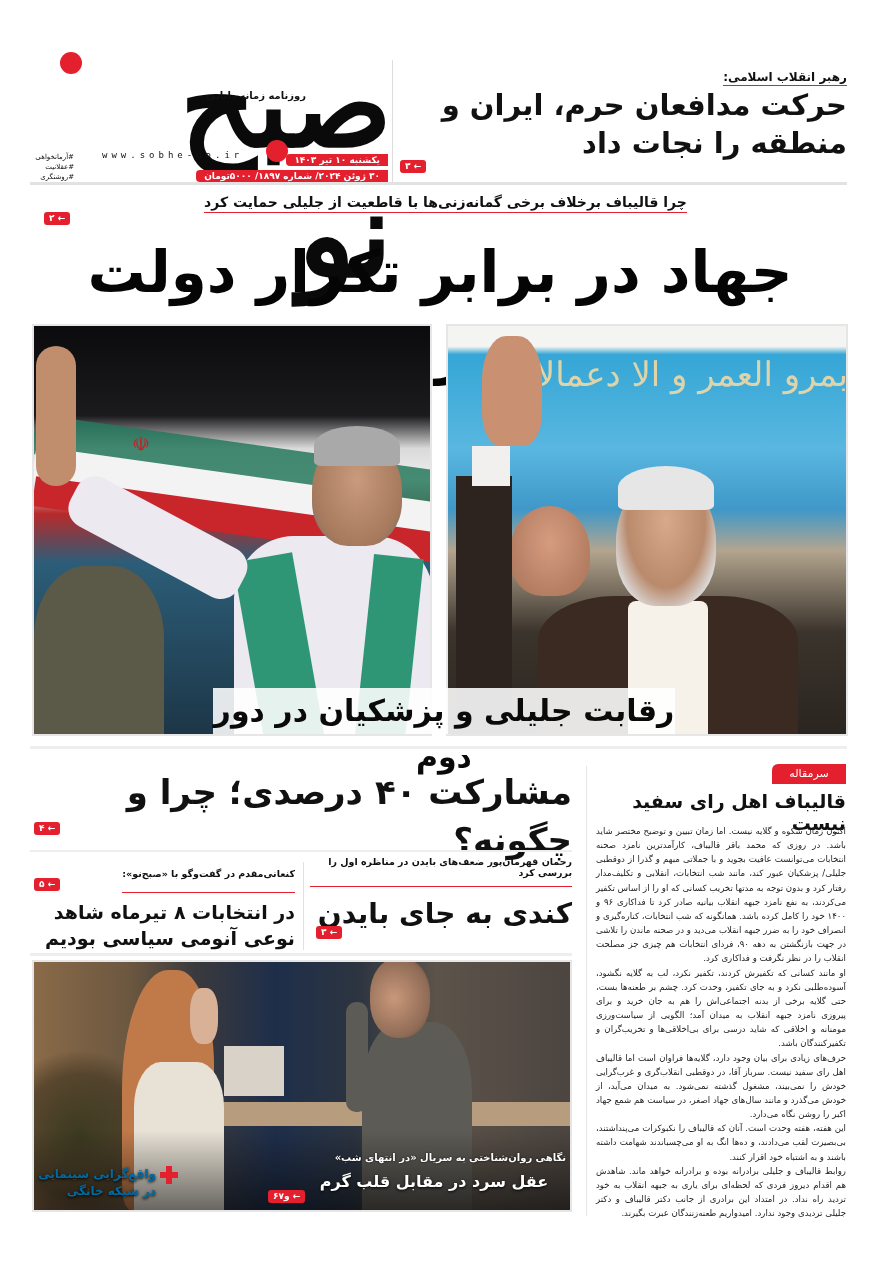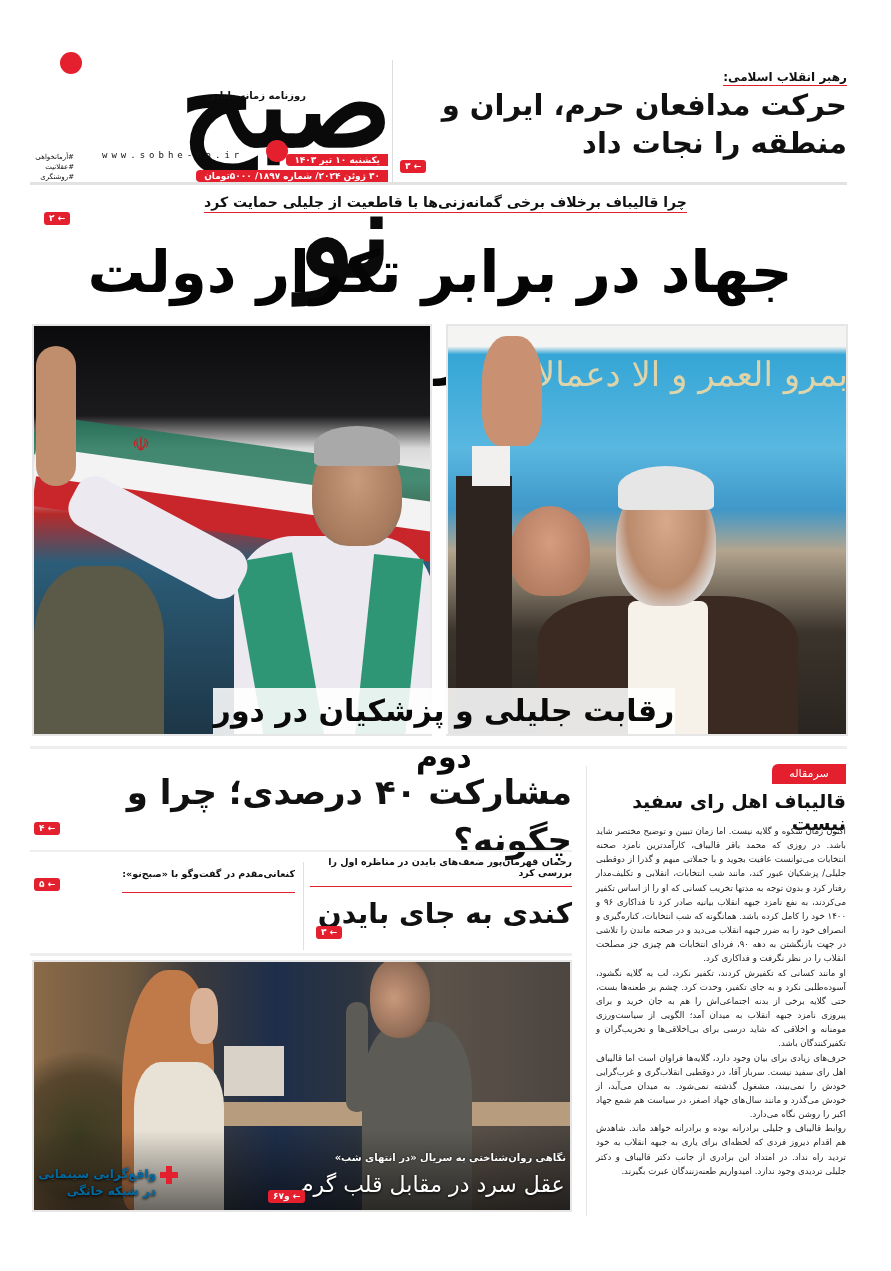--- a/index.html
+++ b/index.html
@@ -86,21 +86,21 @@
   .woman-coat { position: absolute; left: 100px; top: 100px; width: 90px; height: 150px; background: #e8e2d6; border-radius: 30% 30% 0 0; }
   .woman-face { position: absolute; left: 156px; top: 26px; width: 28px; height: 56px; background: #d8b197; border-radius: 40%; }
   .man-body { position: absolute; left: 328px; top: 60px; width: 110px; height: 195px; background: #5d5b55; border-radius: 35% 35% 0 0; }
   .man-head { position: absolute; left: 336px; top: -4px; width: 60px; height: 80px; background: radial-gradient(ellipse at 40% 50%, #c9987a 0%, #8e6a55 70%, #3b312a 100%); border-radius: 45%; }
   .man-arm { position: absolute; left: 312px; top: 40px; width: 22px; height: 110px; background: #5d5b55; border-radius: 10px; }
   .microwave { position: absolute; left: 190px; top: 84px; width: 60px; height: 50px; background: #d8d2c8; }
   .plant { position: absolute; left: 0; top: 60px; width: 90px; height: 190px; background: radial-gradient(circle at 50% 60%, #3b3a20 0%, rgba(60,50,30,0.6) 50%, transparent 70%); }
   .series-shade { position: absolute; left: 0; bottom: 0; width: 100%; height: 80px; background: linear-gradient(180deg, rgba(0,0,0,0) 0%, rgba(0,0,0,0.55) 100%); }
 
   .series-kicker { position: absolute; left: 330px; top: 1152px; width: 236px; text-align: right; direction: rtl; font-size: 10px; color: #fff; font-weight: bold; text-shadow: 0 0 2px #000; }
-  .series-title { position: absolute; left: 300px; top: 1172px; width: 268px; text-align: left; direction: rtl; font-size: 22px; font-weight: normal; color: #fff; text-shadow: 0 1px 3px #000; letter-spacing: -0.5px; }
+  .series-title { position: absolute; left: 300px; top: 1172px; width: 268px; text-align: center; direction: rtl; font-size: 16px; font-weight: bold; color: #fff; text-shadow: 0 1px 3px #000; letter-spacing: -0.5px; }
   .realism { position: absolute; left: 36px; top: 1166px; width: 120px; direction: rtl; text-align: right; font-size: 12px; line-height: 17px; font-weight: bold; color: #0369a1; text-shadow: 0 1px 3px #000; }
   .plus-icon { position: absolute; left: 160px; top: 1166px; width: 18px; height: 18px; }
   .plus-icon::before, .plus-icon::after { content: ""; position: absolute; background: #e5202e; }
   .plus-icon::before { left: 6px; top: 0; width: 6px; height: 18px; }
   .plus-icon::after { left: 0; top: 6px; width: 18px; height: 6px; }
 
   
   .col-sep { position: absolute; left: 586px; top: 766px; width: 1px; height: 450px; background: #e6e6e6; }
   .editorial-label { position: absolute; left: 772px; top: 764px; width: 74px; height: 20px; background: #e5202e; color: #fff; font-size: 11px; line-height: 20px; text-align: center; border-radius: 6px 0 0 0; direction: rtl; }
   .editorial-title { position: absolute; left: 596px; top: 790px; width: 250px; direction: rtl; text-align: right; font-size: 19px; font-weight: bold; letter-spacing: -0.5px; }
@@ -177,20 +177,21 @@
 
 <div class="kennedy">
   <div class="kicker">رحمان قهرمان‌پور ضعف‌های بایدن در مناظره اول را بررسی کرد</div>
   <div class="title">کندی به جای بایدن</div>
 </div>
 <div class="page-badge" style="left:316px; top:926px;">۳ ←</div>
 <div class="vsep"></div>
 
 <div class="interview">
   <div class="kicker">کنعانی‌مقدم در گفت‌وگو با «صبح‌نو»:</div>
+  <div class="title">در انتخابات ۸ تیرماه شاهد نوعی آنومی سیاسی بودیم</div>
 </div>
 <div class="page-badge" style="left:34px; top:878px;">۵ ←</div>
 <div class="hr-4"></div>
 
 <div class="photo-series">
   <div class="plant"></div>
   <div class="counter"></div>
   <div class="microwave"></div>
   <div class="woman-scarf"></div>
   <div class="woman-coat"></div>
@@ -206,14 +207,15 @@
 <div class="plus-icon"></div>
 <div class="realism">واقع‌گرایی سینمایی در شبکه خانگی</div>
 
 <div class="col-sep"></div>
 <div class="editorial-label">سرمقاله</div>
 <div class="editorial-title">قالیباف اهل رای سفید نیست</div>
 <div class="editorial-body">
   <p>اکنون زمان شکوه و گلایه نیست. اما زمان تبیین و توضیح مختصر شاید باشد. در روزی که محمد باقر قالیباف، کارآمدترین نامزد صحنه انتخابات می‌توانست عافیت بجوید و با جملاتی مبهم و گذرا از دوقطبی جلیلی/ پزشکیان عبور کند، مانند شب انتخابات، انقلابی و تکلیف‌مدار رفتار کرد و بدون توجه به مدتها تخریب کسانی که او را از اساس تکفیر می‌کردند، به نفع نامزد جبهه انقلاب بیانیه صادر کرد تا فداکاری ۹۶ و ۱۴۰۰ خود را کامل کرده باشد. همانگونه که شب انتخابات، کناره‌گیری و انصراف خود را به ضرر جبهه انقلاب می‌دید و در صحنه ماندن را تلاشی در جهت بازنگشتن به دهه ۹۰، فردای انتخابات هم چیزی جز مصلحت انقلاب را در نظر نگرفت و فداکاری کرد.</p>
   <p>او مانند کسانی که تکفیرش کردند، تکفیر نکرد، لب به گلایه نگشود، آسوده‌طلبی نکرد و به جای تکفیر، وحدت کرد. چشم بر طعنه‌ها بست، حتی گلایه برخی از بدنه اجتماعی‌اش را هم به جان خرید و برای پیروزی نامزد جبهه انقلاب به میدان آمد؛ الگویی از سیاست‌ورزی مومنانه و اخلاقی که شاید درسی برای بی‌اخلاقی‌ها و تخریب‌گران و تکفیرکنندگان باشد.</p>
   <p>حرف‌های زیادی برای بیان وجود دارد، گلایه‌ها فراوان است اما قالیباف اهل رای سفید نیست. سرباز آقا، در دوقطبی انقلاب‌گری و غرب‌گرایی خودش را نمی‌بیند، مشغول گذشته نمی‌شود. به میدان می‌آید، از خودش می‌گذرد و مانند سال‌های جهاد اصغر، در سیاست هم شمع جهاد اکبر را روشن نگاه می‌دارد.</p>
+  <p>این هفته، هفته وحدت است. آنان که قالیباف را نکبوکرات می‌پنداشتند، بی‌بصیرت لقب می‌دادند، و ده‌ها انگ به او می‌چسباندند شهامت داشته باشند و به اشتباه خود اقرار کنند.</p>
   <p>روابط قالیباف و جلیلی برادرانه بوده و برادرانه خواهد ماند. شاهدش هم اقدام دیروز فردی که لحظه‌ای برای یاری به جبهه انقلاب به خود تردید راه نداد. در امتداد این برادری از جانب دکتر قالیباف و دکتر جلیلی تردیدی وجود ندارد. امیدواریم طعنه‌زنندگان عبرت بگیرند.</p>
 </div>
 
 </body></html>

